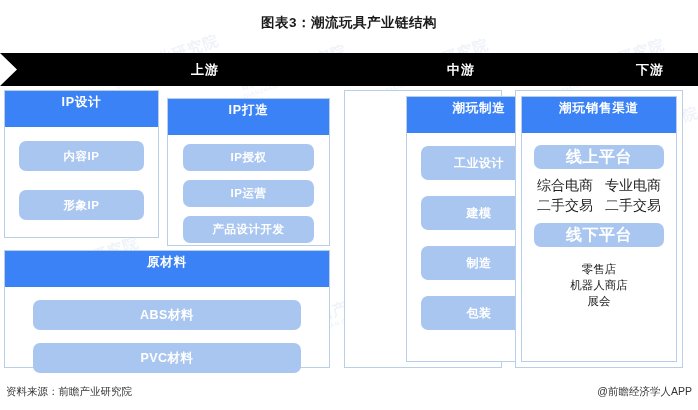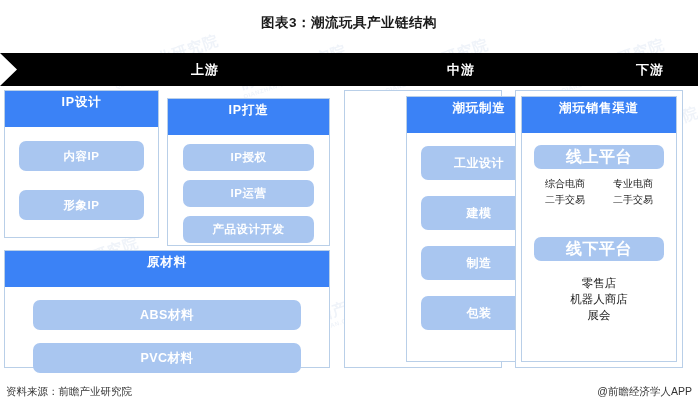--- a/index.html
+++ b/index.html
@@ -151,24 +151,24 @@
   
   .p-channel { left: 521px; top: 96px; width: 156px; height: 266px; }
   .p-channel .panel-body { padding: 12px 12px 10px; }
   .p-channel .pill { margin-bottom: 8px; line-height: 24px; height: 24px; font-size: 16px; }
 
   .grid2 {
     display: grid;
     grid-template-columns: 1fr 1fr;
     row-gap: 2px;
     column-gap: 6px;
-    font-size: 10px;
+    font-size: 14px;
     color: #222222;
     text-align: center;
-    margin-bottom: 30px;
+    margin-bottom: 8px;
     margin-top: 4px;
   }
   .stacklist {
     text-align: center;
     font-size: 11.5px;
     color: #222222;
     line-height: 16px;
     margin-top: 14px;
   }
 

